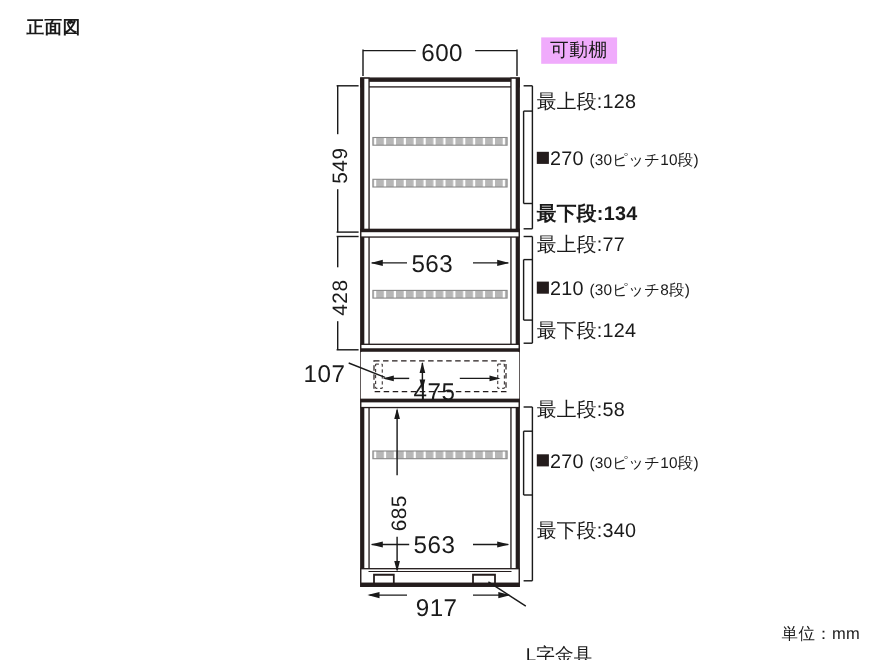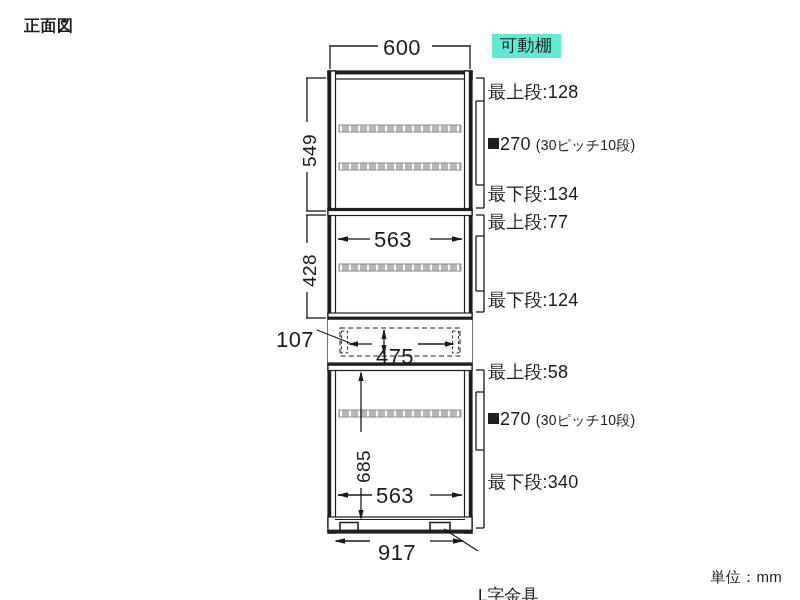--- a/index.html
+++ b/index.html
@@ -37,21 +37,21 @@
     left: 24px;
     top: 18px;
     font-size: 16px;
     letter-spacing: 0.5px;
     font-weight: bold;
   }
   #movable-shelf-badge {
     left: 492px;
     top: 34px;
     font-size: 17px;
-    background: #5eead4;
+    background: #f0abfc;
     padding: 3px 8px 4px 8px;
     letter-spacing: 0.5px;
   }
   .rightlabel {
     font-size: 18px;
     left: 488px;
     letter-spacing: 0.2px;
   }
   .rightlabel .sub {
     font-size: 14px;
@@ -303,23 +303,26 @@
   <div class="txt dim" style="left:376px; top:485px;">563</div>
 
   <div class="txt dim" style="left:378px; top:542px;">917</div>
 
   <div class="txt" id="lbracket-label">L字金具</div>
 
   <div class="txt rightlabel" style="top:83px;">最上段:128</div>
   <div class="txt rightlabel" style="top:135px;">
     <span class="sqmark"></span><span>270</span> <span class="sub">(30ピッチ10段)</span>
   </div>
-  <div class="txt rightlabel" style="top:185px;">最下段:134</div>
+  <div class="txt rightlabel" style="top:185px;font-weight:bold;">最下段:134</div>
 
   <div class="txt rightlabel" style="top:213px;">最上段:77</div>
+  <div class="txt rightlabel" style="top:253px;">
+    <span class="sqmark"></span><span>210</span> <span class="sub">(30ピッチ8段)</span>
+  </div>
   <div class="txt rightlabel" style="top:291px;">最下段:124</div>
 
   <div class="txt rightlabel" style="top:363px;">最上段:58</div>
   <div class="txt rightlabel" style="top:410px;">
     <span class="sqmark"></span><span>270</span> <span class="sub">(30ピッチ10段)</span>
   </div>
   <div class="txt rightlabel" style="top:473px;">最下段:340</div>
 
   <div class="txt" id="unit-note">単位：mm</div>
 

